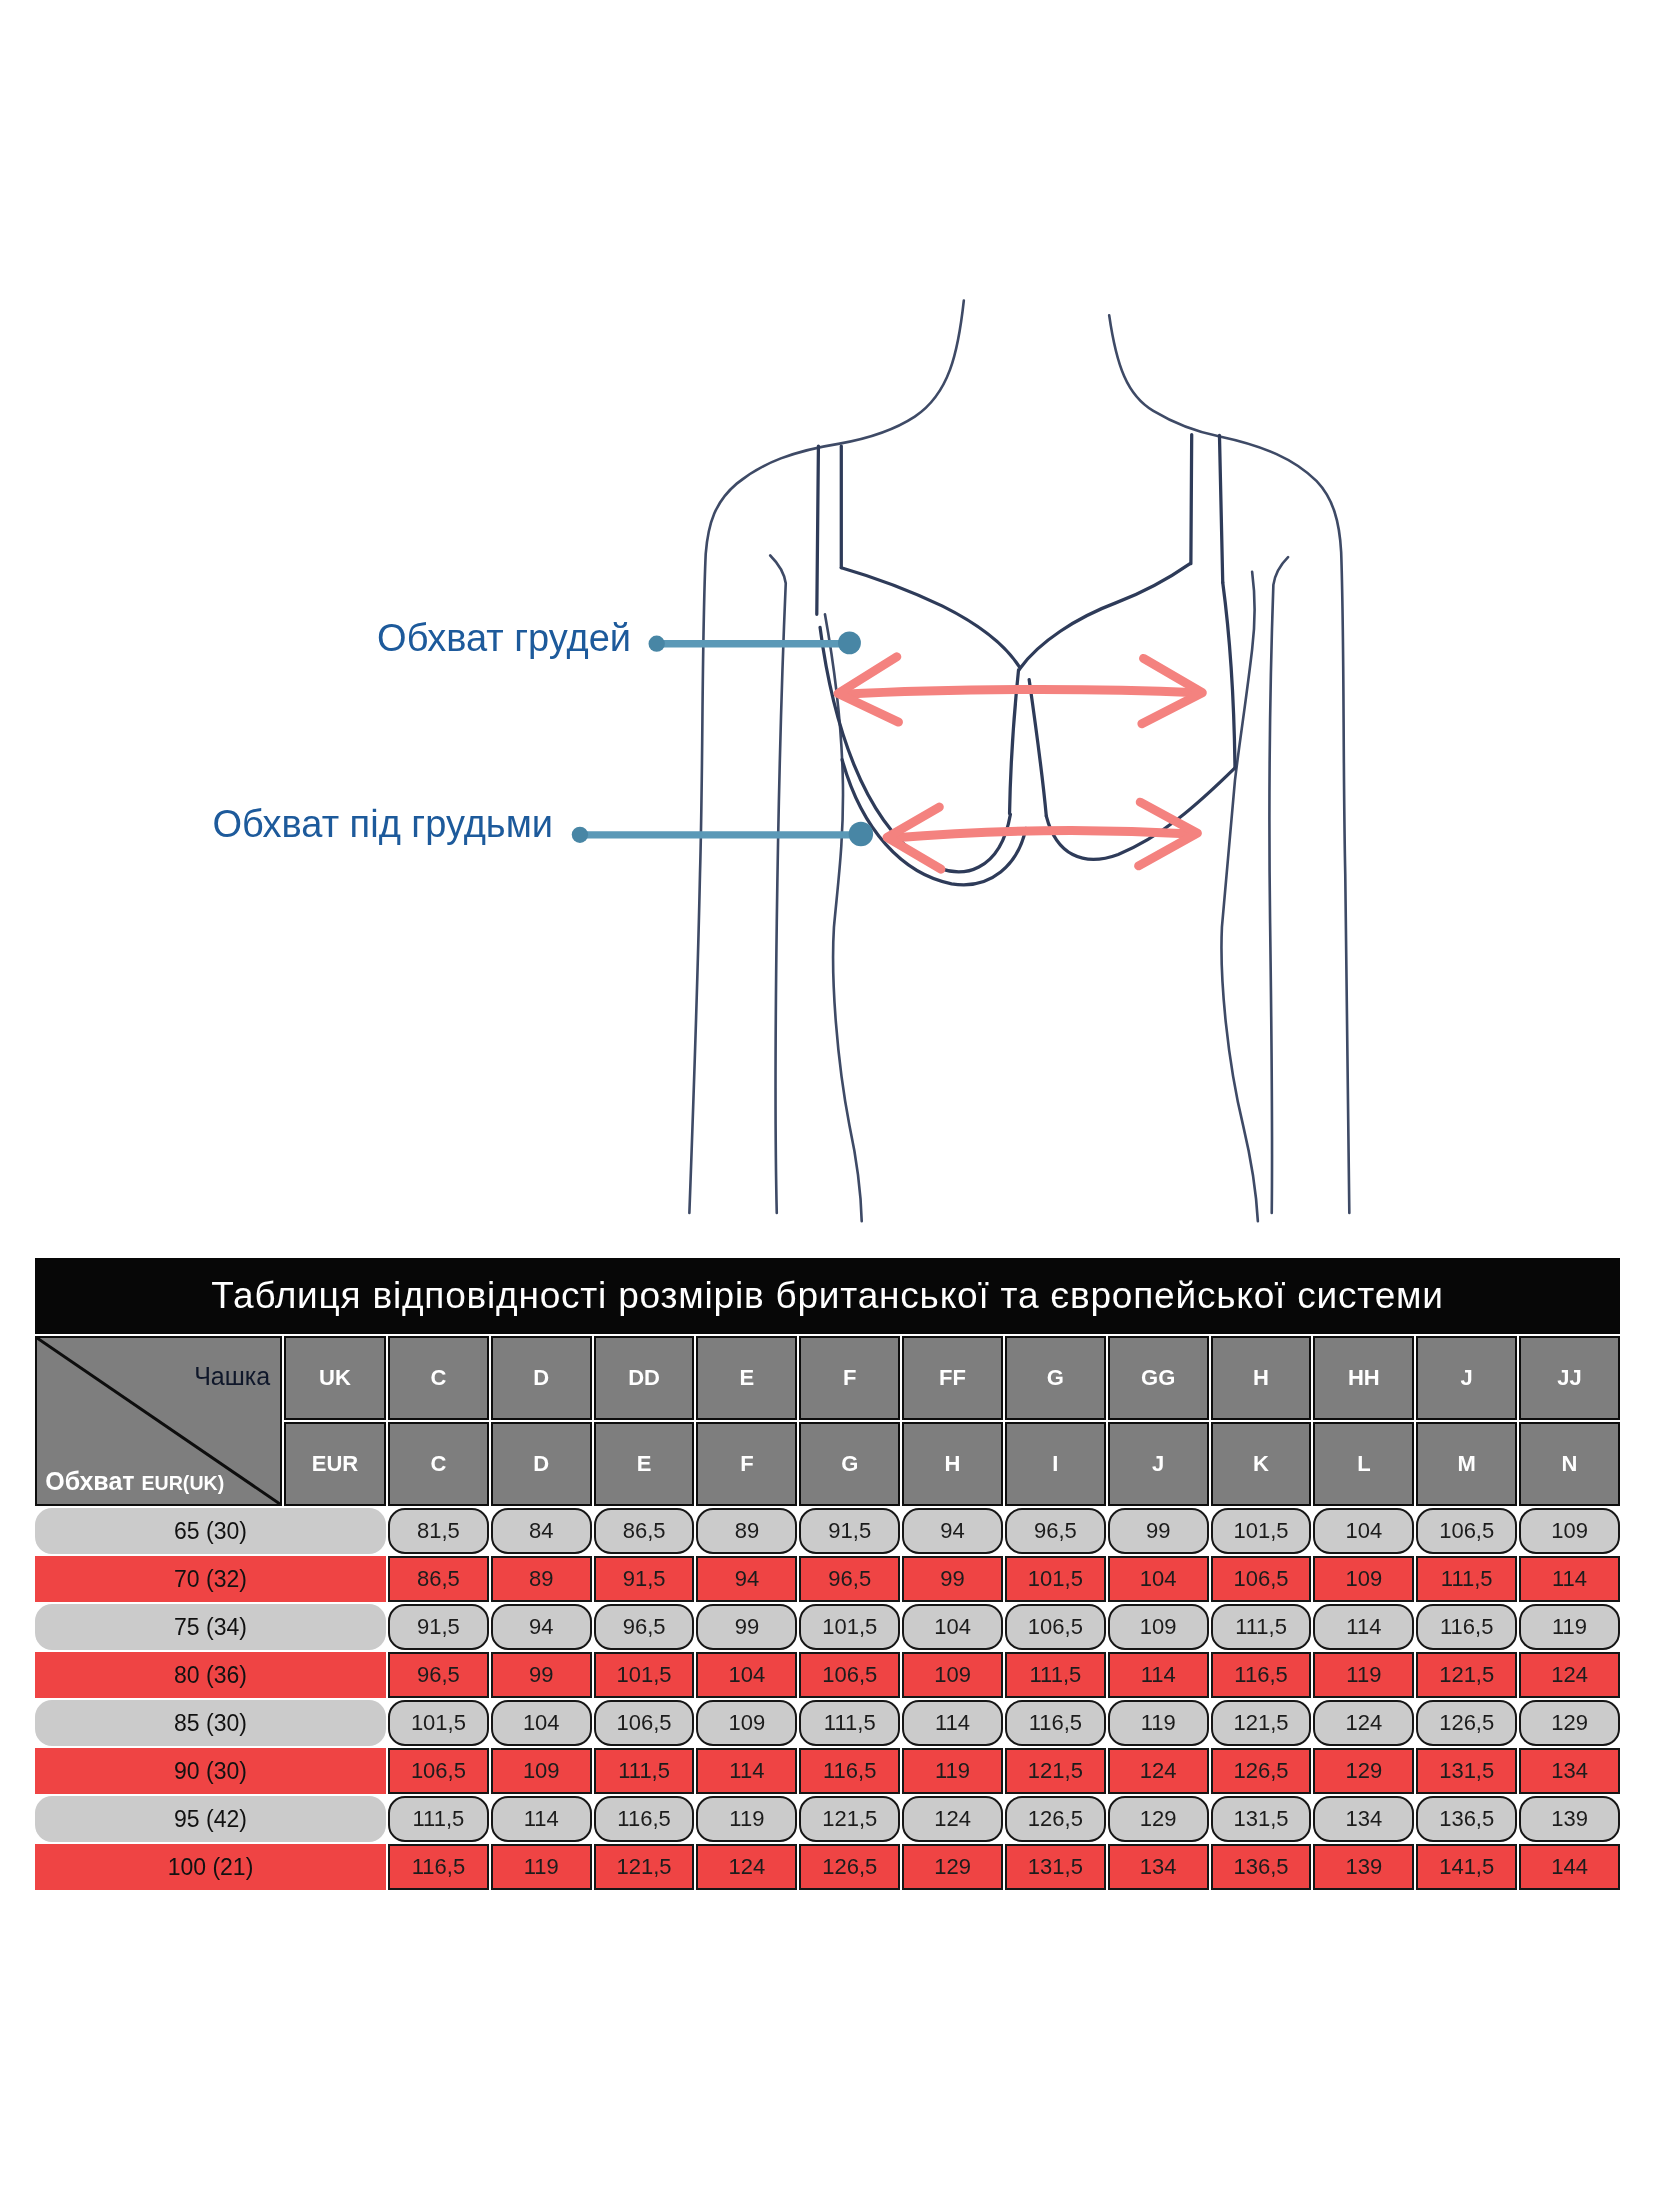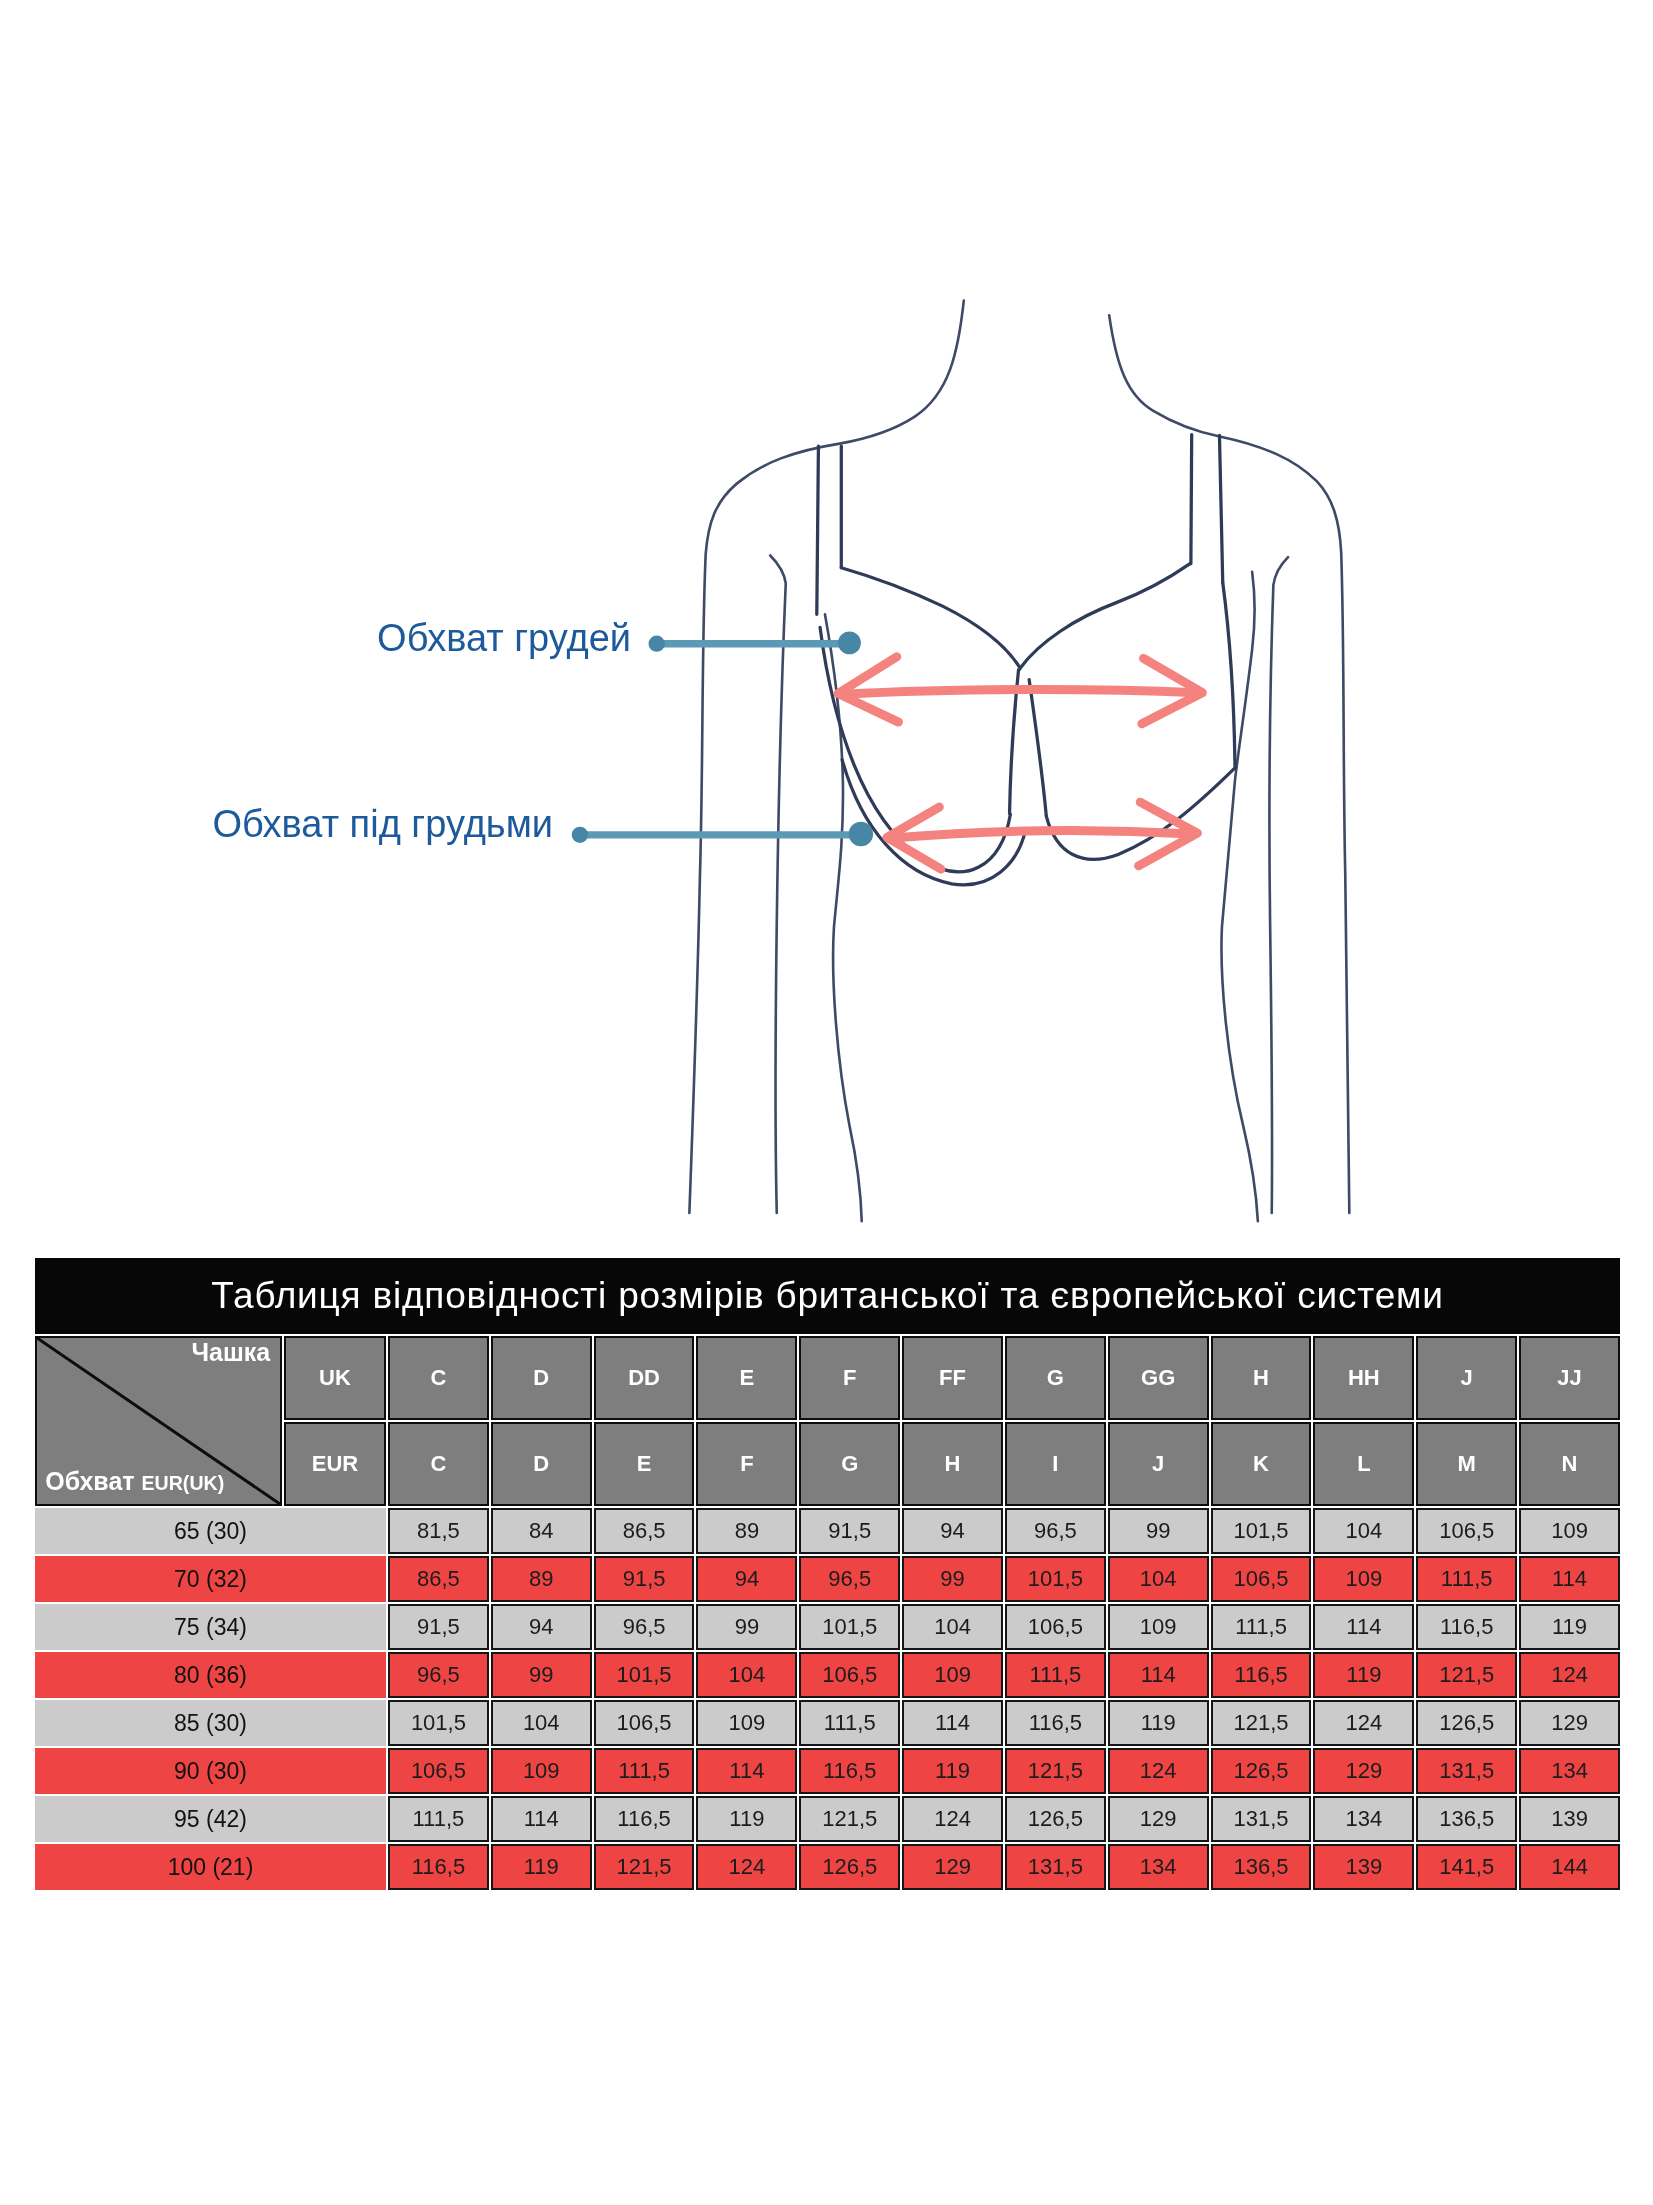--- a/index.html
+++ b/index.html
@@ -49,22 +49,22 @@
     color:#ffffff;
     font-weight:bold;
     font-size:22px;
     text-align:center;
     vertical-align:middle;
     height:80px;
   }
   .corner { position:relative; }
   .corner .diag { position:absolute; top:0; left:0; width:100%; height:100%; }
   .corner-top {
-    position:absolute; top:0; right:9.8px;
-    font-size:25px; font-weight:bold; color:#ffffff;
+    position:absolute; top:24px; right:9.8px;
+    font-size:25px; font-weight:normal; color:#0f172a;
   }
   .corner-bottom {
     position:absolute; bottom:8.2px; left:8.2px;
     font-size:25px; font-weight:bold; color:#ffffff;
     white-space:nowrap;
   }
   .corner-bottom .sub { font-size:19.6px; }
   .row-label {
     text-align:center;
     vertical-align:middle;
@@ -74,21 +74,21 @@
     border:none;
   }
   .data-cell {
     border:2.5px solid #161616;
     text-align:center;
     vertical-align:middle;
     font-size:22px;
     color:#1c1c1c;
     height:42px;
   }
-  tr.shade-gray .row-label, tr.shade-gray .data-cell { background:#cbcbcb; }
+  tr.shade-gray .row-label, tr.shade-gray .data-cell { background:#cbcbcb;border-radius:17px; }
   tr.shade-white .row-label, tr.shade-white .data-cell { background:#ef4444; }
 </style>
 </head>
 <body>
 
 <div class="diagram">
   <svg class="figure-svg" viewBox="0 0 2025 1540" aria-hidden="true">
 
     <g stroke="#3e4a66" stroke-width="3.2" fill="none" stroke-linecap="round">
       <path d="M 1180,368 C 1173,432 1162,482 1120,510 C 1094,527 1062,537 1028,543 C 972,552 934,566 902,592 C 876,614 867,640 864,678 C 859,790 861,930 857,1070 C 854,1210 849,1350 844,1485"></path>

